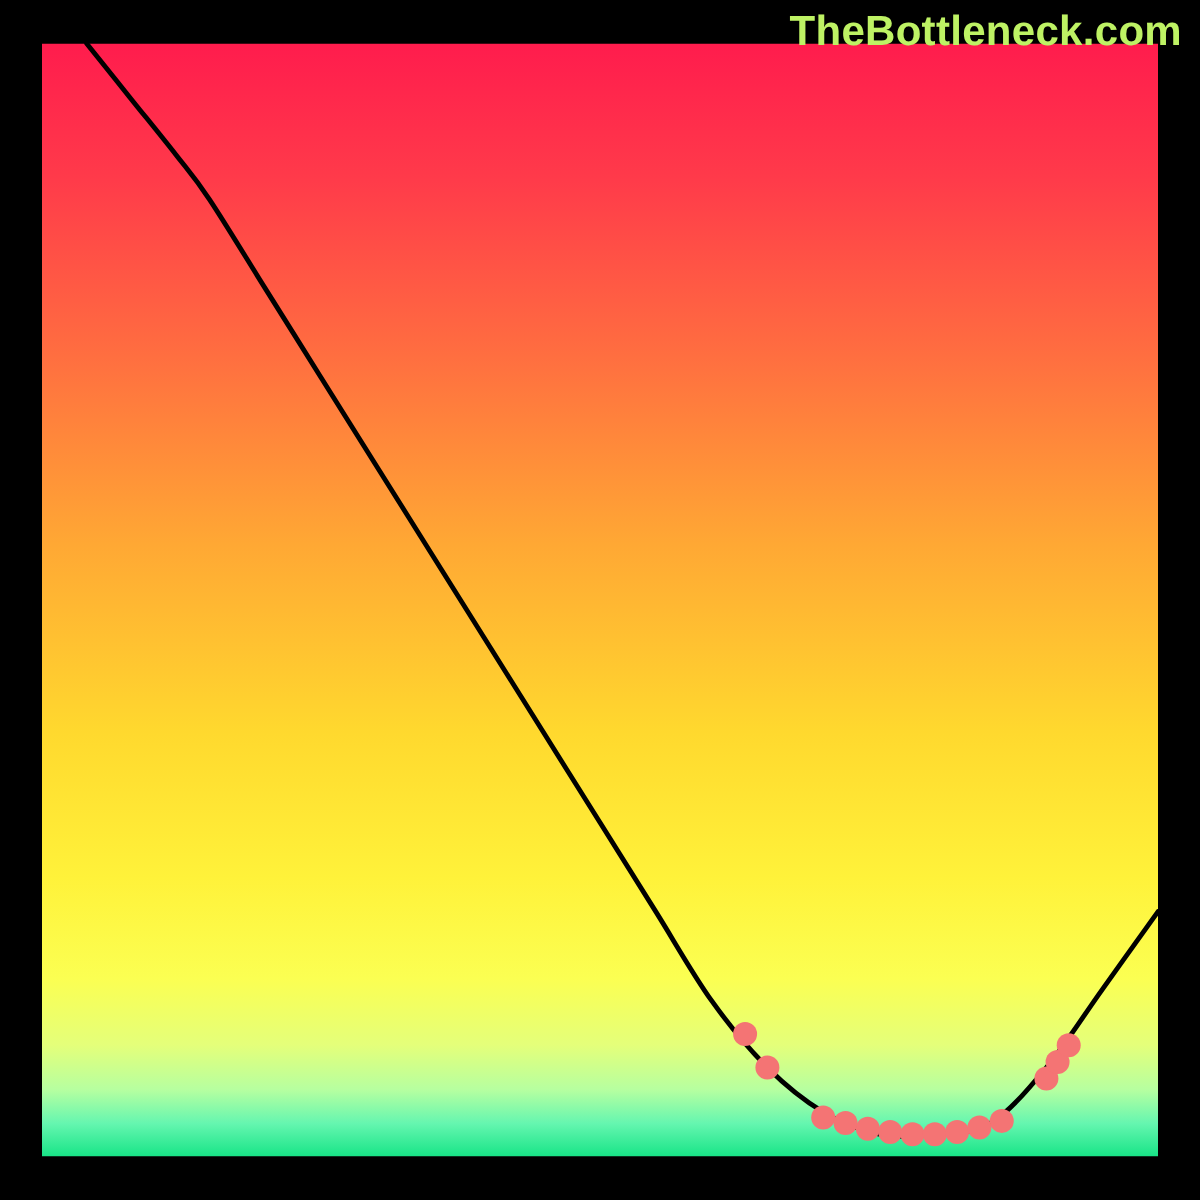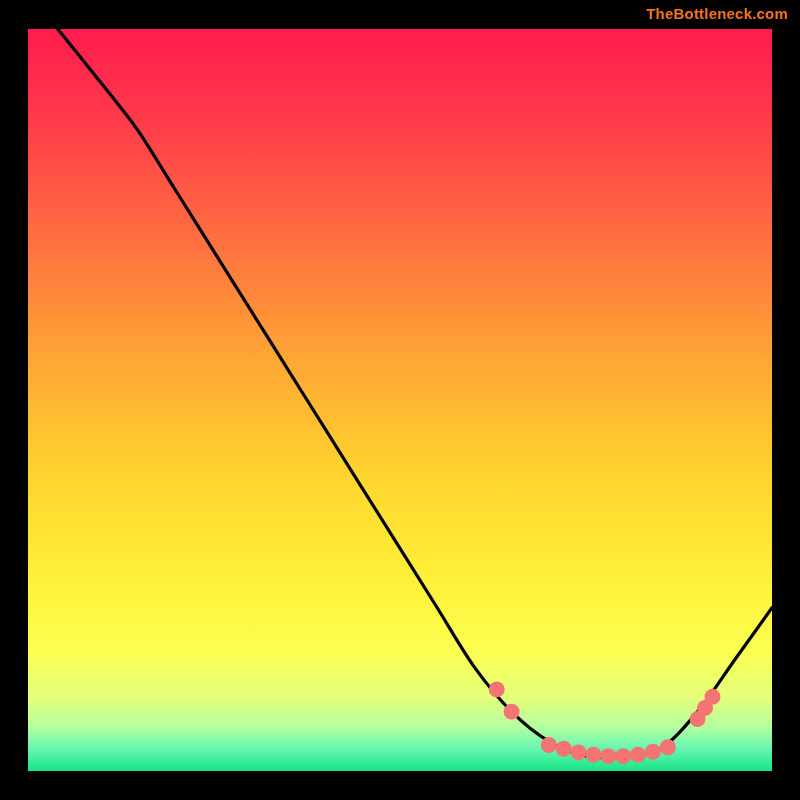--- a/index.html
+++ b/index.html
@@ -14,22 +14,22 @@
   .container {
     position: relative;
     width: 800px;
     height: 800px;
     background: #000;
   }
   .attribution {
     position: absolute;
     top: 5px;
     right: 12px;
-    color: #f97316;
-    font-size: 15px;
+    color: #bef264;
+    font-size: 28px;
     font-weight: bold;
     letter-spacing: 0.2px;
     z-index: 10;
   }
   svg.plot {
     position: absolute;
     left: 0;
     top: 0;
   }
 </style>

